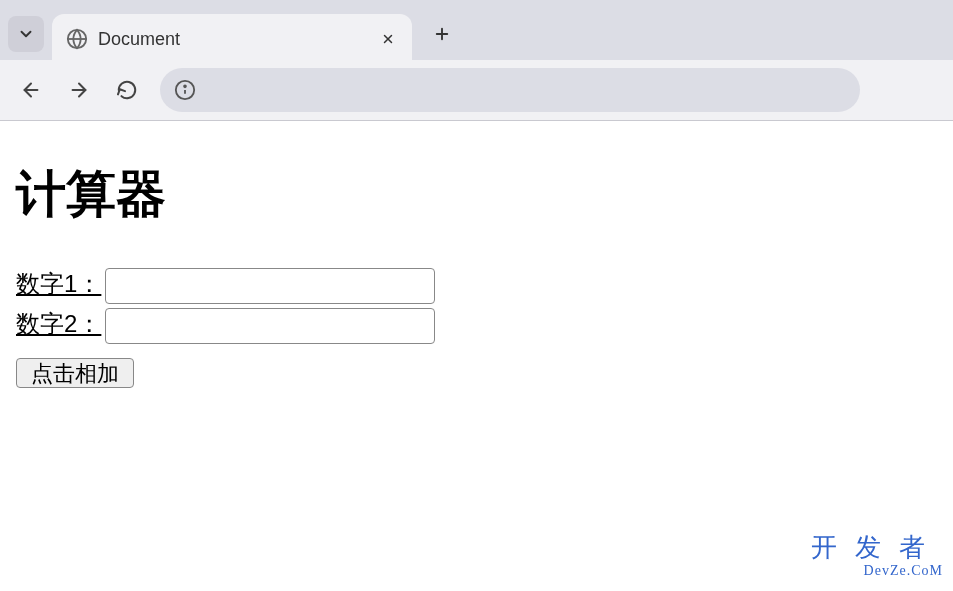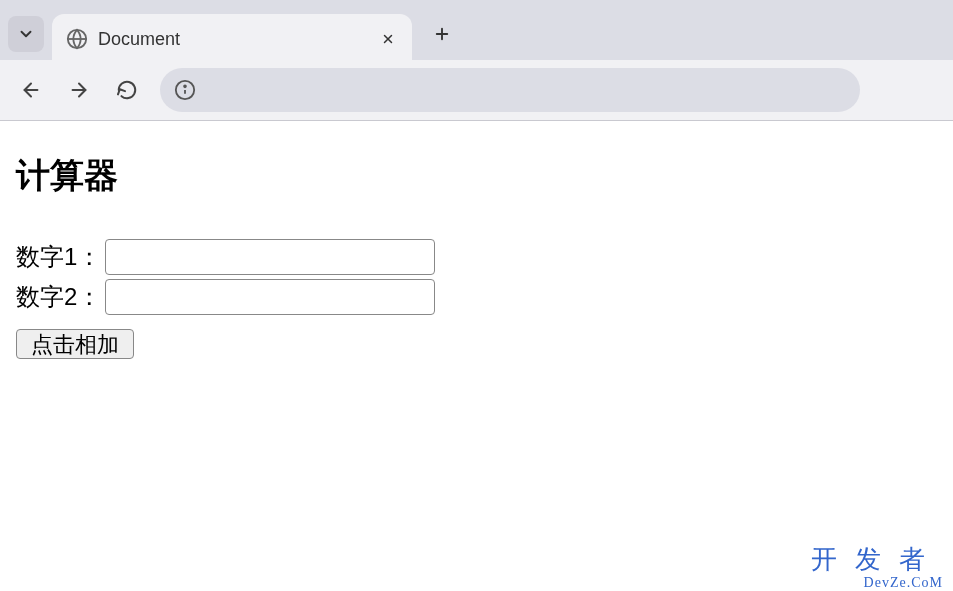--- a/index.html
+++ b/index.html
@@ -114,29 +114,31 @@
       color: #222;
     }
     
     .page-content {
       padding: 32px 16px;
       background: #fff;
       position: relative;
       height: calc(591px - 120px);
     }
     .page-heading {
-      font-size: 34px;
+      font-size: 50px;
       font-weight: bold;
       color: #000;
       margin-bottom: 40px;
+      margin-top: 8px;
     }
     .form-row {
       display: flex;
-      align-items: center;
+      align-items: flex-start;
       margin-bottom: 4px;
+      text-decoration: underline;
     }
     .form-label {
       font-size: 24px;
       color: #000;
       margin-right: 4px;
     }
     .form-input {
       width: 330px;
       height: 36px;
       border: 1px solid #888;
@@ -150,21 +152,21 @@
       padding: 0 14px;
       font-size: 22px;
       background: #efefef;
       border: 1px solid #888;
       border-radius: 4px;
       cursor: pointer;
     }
     .watermark {
       position: absolute;
       right: 10px;
-      bottom: 0;
+      bottom: 12px;
       text-align: right;
       color: #3366cc;
       font-family: "SimSun", serif;
       line-height: 1.2;
     }
     .wm-line1 {
       font-size: 26px;
       letter-spacing: 18px;
     }
     .wm-line2 {

